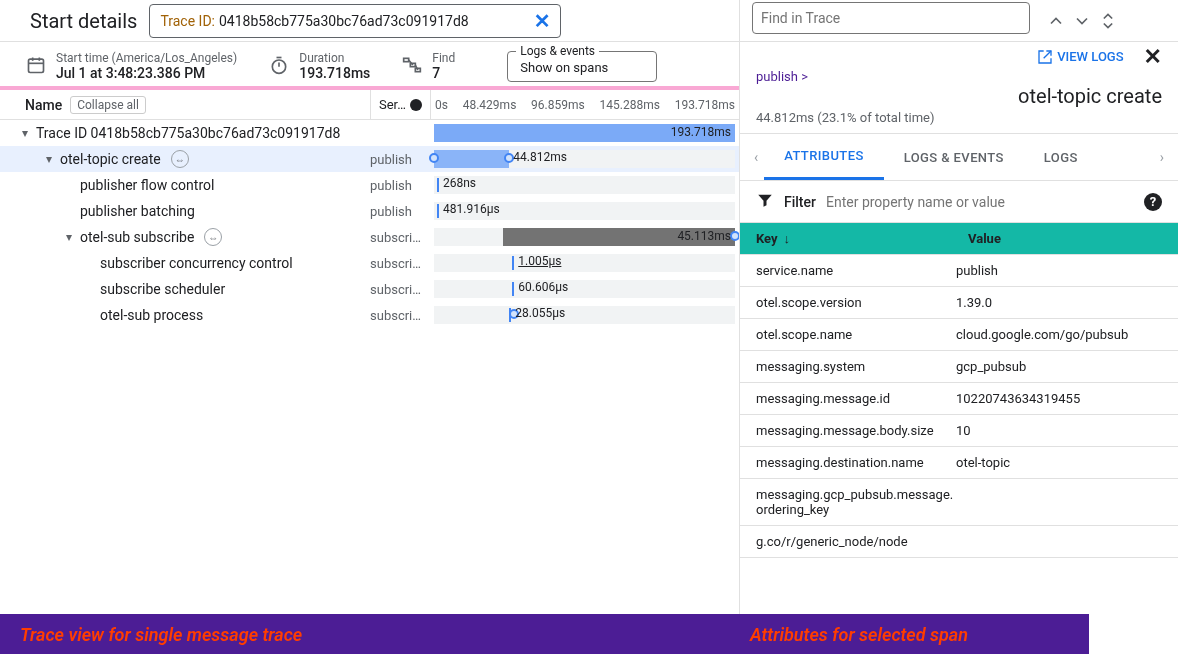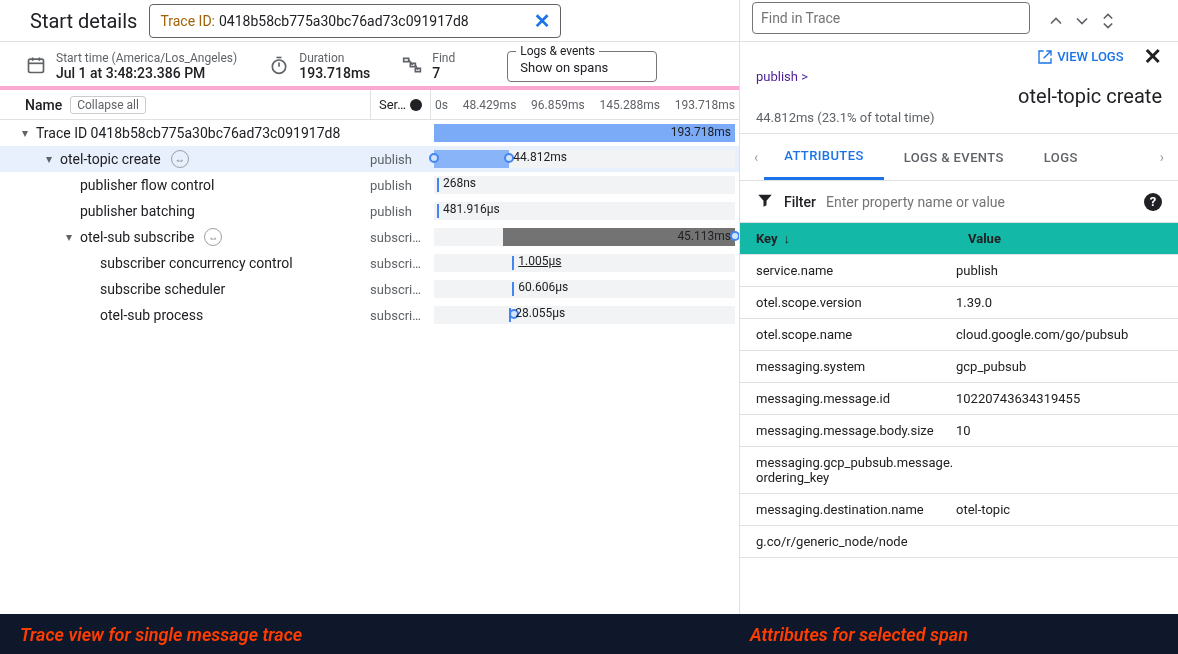--- a/index.html
+++ b/index.html
@@ -62,21 +62,21 @@
   .filterrow { display: flex; align-items: center; gap: 10px; padding: 10px 16px; }
   .filterrow .ficon { }
   .filterrow .ftxt { font-weight: 500; }
   .filterrow input { border: none; outline: none; font-size: 14px; flex: 1;}
   .filterrow .help { width: 18px; height: 18px; border-radius: 50%; background: #202124; color: #fff; font-size: 13px; display: flex; align-items: center; justify-content: center; font-weight: bold; }
   .attr-head { display: flex; background: #14b8a6; border-top: 1px solid #e0e0e0; border-bottom: 1px solid #e0e0e0; padding: 8px 16px; gap: 12px; font-weight: 700; font-size: 13px;}
   .attr-head .k { width: 200px; display: flex; gap: 6px; align-items: center; }
   .attr-row { display: flex; padding: 8px 16px; border-bottom: 1px solid #e0e0e0; font-size: 13px; }
   .attr-row .k { width: 200px; color: #202124; word-break: break-word; }
   .attr-row .v { flex: 1; color: #202124; word-break: break-word; }
-  .footer { position: absolute; bottom: 0; left: 0; width: 1178px; height: 40px; background: #0f172a; display: flex; align-items: center; font-family: Arial, sans-serif; font-weight: 600; font-style: italic; }
+  .footer { position: absolute; bottom: 0; left: 0; width: 1089px; height: 40px; background: #4c1d95; display: flex; align-items: center; font-family: Arial, sans-serif; font-weight: 600; font-style: italic; }
   .footer .l { color: #ff3d00; margin-left: 20px; font-size: 18px;}
   .footer .r { color: #ff3d00; margin-left: auto; margin-right: auto; position: absolute; left: 750px; font-size: 18px;}
   svg.i { width: 20px; height: 20px; }
   .attrs-scroll { overflow: hidden; height: 380px;}
 </style>
 </head>
 <body>
 
 <div class="header">
   <div class="title">Start details</div>
@@ -358,26 +358,26 @@
       </div>
       <div class="attr-row">
         <div class="k">messaging.message.id</div>
         <div class="v">10220743634319455</div>
       </div>
       <div class="attr-row">
         <div class="k">messaging.message.body.size</div>
         <div class="v">10</div>
       </div>
       <div class="attr-row">
+        <div class="k">messaging.destination.name</div>
+        <div class="v">otel-topic</div>
+      </div>
+      <div class="attr-row">
         <div class="k">messaging.gcp_pubsub.message.ordering_key</div>
         <div class="v"></div>
-      </div>
-      <div class="attr-row">
-        <div class="k">messaging.destination.name</div>
-        <div class="v">otel-topic</div>
       </div>
       <div class="attr-row">
         <div class="k">g.co/r/generic_node/node</div>
         <div class="v"></div>
       </div>
     </div>
 </div>
 
 <div class="footer">
   <div class="l">Trace view for single message trace</div>

